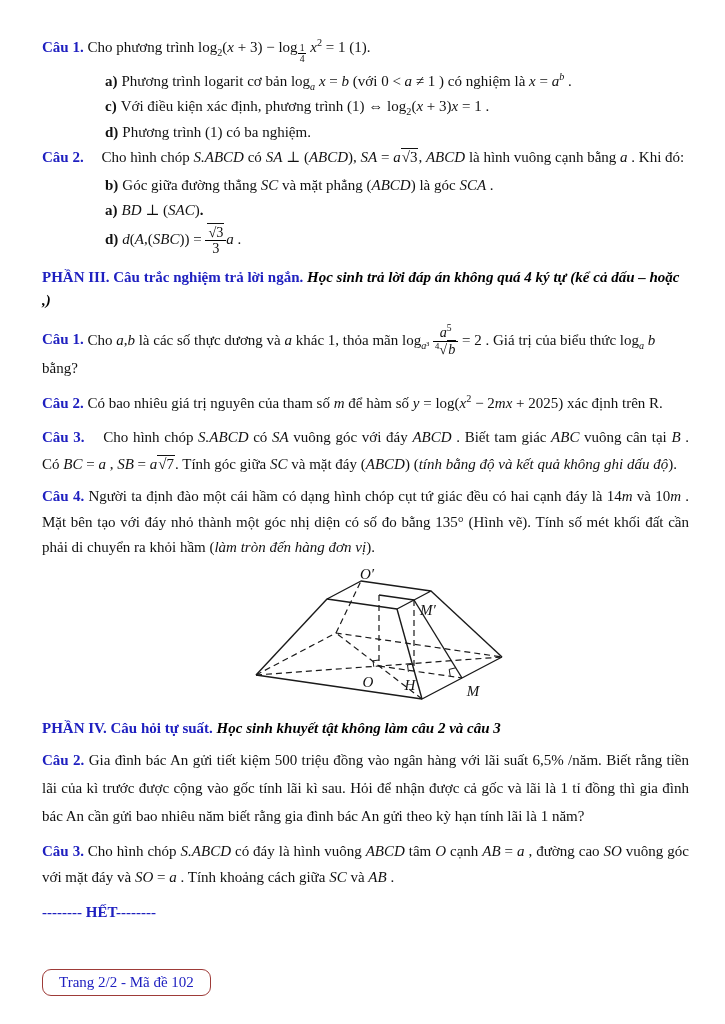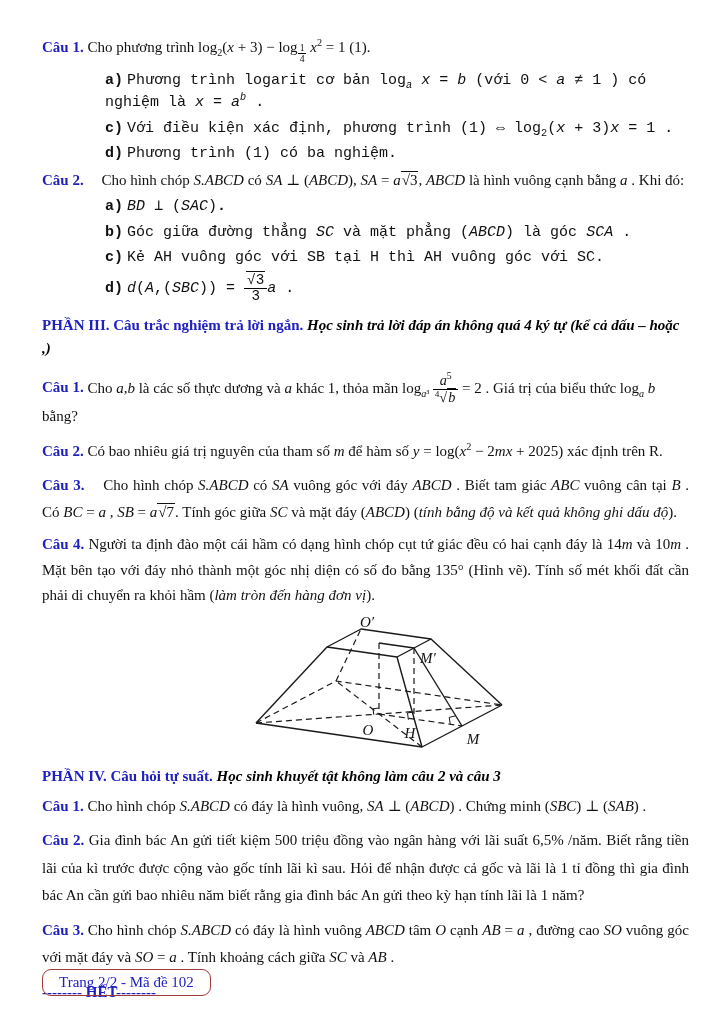--- a/index.html
+++ b/index.html
@@ -18,21 +18,21 @@
     padding:36px 36px 0 42px;overflow:hidden;
   }
   sub,sup{line-height:0;}
   sub{font-size:0.68em;}
   sup{font-size:0.68em;}
   i{font-style:italic;}
   .q{margin:0 0 5px 0;line-height:1.5;}
   .q.just{text-align:justify;line-height:1.78;margin-bottom:7px;}
   .qlabel{color:var(--blue);font-weight:bold;}
   .qlabel.tab{margin-right:14px;}
-  .opts{margin-left:63px;font-family:Liberation Mono, monospace;}
+  .opts{margin-left:63px;}
   .opt{margin:3px 0;line-height:1.5;}
   .okey{font-weight:bold;margin-right:4px;}
   .ptitle{color:var(--blue);font-weight:bold;margin:10px 0 8px 0;line-height:1.5;}
   .ptitle .subtitle{color:#000;font-weight:bold;font-style:italic;}
   .ptitle .subtitle.bold{font-weight:bold;}
   .tallq{margin:14px 0 12px 0;}
   
   .vfrac{display:inline-block;text-align:center;line-height:1.08;vertical-align:middle;}
   .vfrac .top{display:block;border-bottom:1px solid #000;padding:0 2px;}
   .vfrac .bot{display:block;padding:0 2px;}
@@ -60,23 +60,22 @@
 
   <p class="q"><span class="qlabel">Câu 1.</span> <span>Cho phương trình  log<sub>2</sub>(<i>x</i> + 3) − log<sub><span class="vfrac sub"><span class="top">1</span><span class="bot">4</span></span></sub> <i>x</i><sup>2</sup> = 1  (1).</span></p>
   <div class="opts">
     <p class="opt"><span class="okey">a)</span><span>Phương trình logarit cơ bản  log<sub><i>a</i></sub> <i>x</i> = <i>b</i>  (với  0 &lt; <i>a</i> ≠ 1 ) có nghiệm là  <i>x</i> = <i>a</i><sup><i>b</i></sup> .</span></p>
     <p class="opt"><span class="okey">c)</span><span>Với điều kiện xác định, phương trình  (1)  ⇔ log<sub>2</sub>(<i>x</i> + 3)<i>x</i> = 1 .</span></p>
     <p class="opt"><span class="okey">d)</span><span>Phương trình  (1)  có ba nghiệm.</span></p>
   </div>
 
   <p class="q"><span class="qlabel tab">Câu 2.</span> <span>Cho hình chóp  <i>S.ABCD</i>  có  <i>SA</i> ⊥ (<i>ABCD</i>), <i>SA</i> = <i>a</i><span class="rad">√3</span>, <i>ABCD</i>  là hình vuông cạnh bằng  <i>a</i> . Khi đó:</span></p>
   <div class="opts">
+    <p class="opt"><span class="okey">b)</span><span>Góc giữa đường thẳng  <i>SC</i> và mặt phẳng  (<i>ABCD</i>) là góc  <i>SCA</i> .</span></p>
     <p class="opt"><span class="okey">a)</span><span><i>BD</i> ⊥ (<i>SAC</i>)<b>.</b></span></p>
-    <p class="opt"><span class="okey">b)</span><span>Góc giữa đường thẳng  <i>SC</i> và mặt phẳng  (<i>ABCD</i>) là góc  <i>SCA</i> .</span></p>
-    <p class="opt"><span class="okey">c)</span><span>Kẻ AH vuông góc với SB tại H thì AH vuông góc với SC.</span></p>
     <p class="opt"><span class="okey">d)</span><span><i>d</i>(<i>A</i>,(<i>SBC</i>)) = <span class="vfrac big"><span class="top"><span class="rad">√3</span></span><span class="bot">3</span></span><i>a</i> .</span></p>
   </div>
 
   <p class="ptitle"><span>PHẦN III. Câu trắc nghiệm trả lời ngắn.</span> <span class="subtitle bold">Học sinh trả lời đáp án không quá 4 ký tự (kể cả dấu – hoặc ,)</span></p>
 
   <p class="q tallq"><span class="qlabel">Câu 1.</span> <span>Cho  <i>a</i>,<i>b</i>  là các số thực dương và  <i>a</i>  khác  1, thỏa mãn  log<sub><i>a</i>³</sub> <span class="vfrac big"><span class="top"><i>a</i><sup>5</sup></span><span class="bot"><sup class="ridx">4</sup>√<span class="rad"><i>b</i></span></span></span> = 2 . Giá trị của biểu thức  log<sub><i>a</i></sub> <i>b</i>  bằng?</span></p>
   <p class="q" style="margin-bottom:10px;"><span class="qlabel">Câu 2.</span> <span>Có bao nhiêu giá trị nguyên của tham số  <i>m</i>  để hàm số  <i>y</i> = log(<i>x</i><sup>2</sup> − 2<i>mx</i> + 2025)  xác định trên R.</span></p>
   <p class="q just"><span class="qlabel tab">Câu 3.</span> <span>Cho hình chóp  <i>S.ABCD</i>  có  <i>SA</i>  vuông góc với đáy  <i>ABCD</i> . Biết tam giác  <i>ABC</i>  vuông cân tại  <i>B</i> . Có <i>BC</i> = <i>a</i> , <i>SB</i> = <i>a</i><span class="rad">√7</span>.  Tính góc giữa  <i>SC</i>  và mặt đáy  (<i>ABCD</i>)  (<i>tính bằng độ và kết quả không ghi dấu độ</i>).</span></p>
   <p class="q just" style="line-height:1.7;margin-bottom:2px;"><span class="qlabel">Câu 4.</span> <span>Người ta định đào một cái hầm có dạng hình chóp cụt tứ giác đều có hai cạnh đáy là  14<i>m</i>  và  10<i>m</i> . Mặt bên tạo với đáy nhỏ thành một góc nhị diện có số đo bằng  135°  (Hình vẽ). Tính số mét khối đất cần phải di chuyển ra khỏi hầm (<i>làm tròn đến hàng đơn vị</i>).</span></p>
 
@@ -114,21 +113,20 @@
       <text x="127" y="14" text-anchor="middle">O′</text>
       <text x="180" y="50">M′</text>
       <text x="128" y="122" text-anchor="middle">O</text>
       <text x="170" y="125" text-anchor="middle">H</text>
       <text x="233" y="131" text-anchor="middle">M</text>
     </svg>
   </div>
 
   <p class="ptitle"><span>PHẦN IV. Câu hỏi tự suất.</span> <span class="subtitle">Học sinh khuyết tật không làm câu 2 và câu 3</span></p>
 
-  <p class="q" style="margin-bottom:9px;"><span class="qlabel">Câu 1.</span> <span>Cho hình chóp  <i>S.ABCD</i>  có đáy là hình vuông,  <i>SA</i> ⊥ (<i>ABCD</i>) . Chứng minh  (<i>SBC</i>) ⊥ (<i>SAB</i>) .</span></p>
   <p class="q just" style="line-height:1.85;"><span class="qlabel">Câu 2.</span> <span>Gia đình bác An gửi tiết kiệm  500  triệu đồng vào ngân hàng với lãi suất  6,5%  /năm. Biết rằng tiền lãi của kì trước được cộng vào gốc tính lãi kì sau.  Hỏi để nhận được cả gốc và lãi là  1  tỉ đồng thì gia đình bác An cần gửi bao nhiêu năm biết rằng gia đình bác An gửi theo kỳ hạn tính lãi là 1 năm?</span></p>
   <p class="q just"><span class="qlabel">Câu 3.</span> <span>Cho hình chóp  <i>S.ABCD</i>  có đáy là hình vuông  <i>ABCD</i>  tâm  <i>O</i>  cạnh  <i>AB</i> = <i>a</i> , đường cao  <i>SO</i>  vuông góc với mặt đáy và  <i>SO</i> = <i>a</i> . Tính khoảng cách giữa  <i>SC</i>  và  <i>AB</i> .</span></p>
 
   <p class="endline">-------- HẾT--------</p>
 
   <div class="footer-box">
     <span>Trang 2/2 - Mã đề 102</span>
   </div>
 </div>
 

